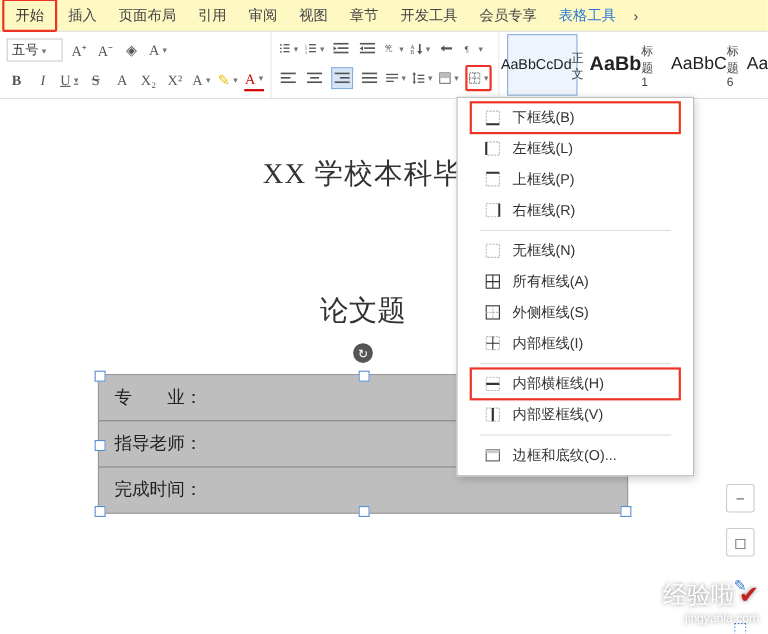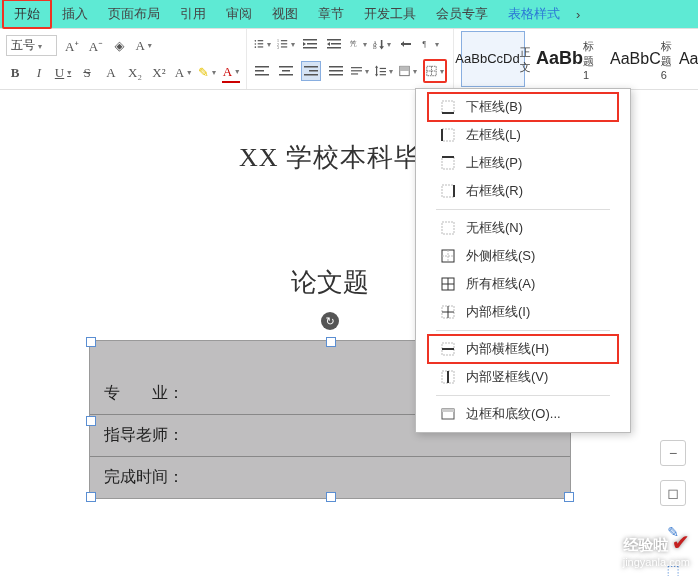--- a/index.html
+++ b/index.html
@@ -12,21 +12,21 @@
     position: relative;
     overflow: hidden;
     font-size: 13px;
     color: #333;
   }
   
   .tabs {
     display: flex;
     align-items: center;
     height: 28px;
-    background: #5eead4;
+    background: #fef9c3;
     border-bottom: 1px solid #e0e0e0;
     padding-left: 2px;
   }
   .tab {
     padding: 4px 10px;
     cursor: pointer;
     font-size: 13px;
     color: #444;
   }
   .tab.active { color: #333; }
@@ -151,21 +151,20 @@
     background: #fff;
     border: 1px solid #5a8ed2;
     position: absolute;
   }
   .hTL{top:-4px;left:-4px}.hTR{top:-4px;right:-4px}.hBL{bottom:-4px;left:-4px}.hBR{bottom:-4px;right:-4px}
   .hT{top:-4px;left:50%;margin-left:-4px}.hB{bottom:-4px;left:50%;margin-left:-4px}
   .hL{left:-4px;top:50%;margin-top:-4px}.hR{right:-4px;top:50%;margin-top:-4px}
   .sel-table table {
     width: 100%;
     border-collapse: collapse;
-    margin-top: 32px;
   }
   .sel-table td {
     border-top: 1px solid #888;
     padding: 10px 14px;
     font-family: "SimSun", serif;
     font-size: 16px;
     color: #222;
   }
   .sel-table tr:first-child td { border-top: none; }
   
@@ -229,38 +228,38 @@
   .watermark {
     position: absolute;
     right: 8px;
     bottom: 8px;
     color: #fff;
     text-shadow: 0 0 4px rgba(0,0,0,0.5);
     font-size: 11px;
     text-align: right;
     z-index: 100;
   }
-  .watermark .wm1 { font-size: 15px; font-weight: bold; }
+  .watermark .wm1 { font-size: 22px; font-weight: normal; }
   .watermark .check { color: #c52020; font-size: 22px; }
   svg { display: block; }
 </style>
 </head>
 <body>
 
 <div class="tabs">
   <div class="tab active highlight-red">开始</div>
   <div class="tab">插入</div>
   <div class="tab">页面布局</div>
   <div class="tab">引用</div>
   <div class="tab">审阅</div>
   <div class="tab">视图</div>
   <div class="tab">章节</div>
   <div class="tab">开发工具</div>
   <div class="tab">会员专享</div>
-  <div class="tab blue">表格样式</div>
+  <div class="tab blue">表格工具</div>
   <div class="tab-more">›</div>
 </div>
 
 <div class="toolbar">
   <div class="tb-group">
     <div class="tb-row">
       <span class="fontsize-sel dropdown-caret">五号</span>
       <span class="tb-btn tb-wide">A⁺</span>
       <span class="tb-btn tb-wide">A⁻</span>
       <span class="tb-btn">◈</span>
@@ -506,35 +505,35 @@
       <svg width="14" height="14" viewBox="0 0 14 14">
           <rect x="1" y="1" width="12" height="12" fill="none" stroke="#bbb" stroke-dasharray="2 1"></rect>
         </svg>
     </span>
     <span>无框线(N)</span>
   </div>
   <div class="menu-item">
     <span class="menu-icon">
       <svg width="14" height="14" viewBox="0 0 14 14">
           <rect x="1" y="1" width="12" height="12" fill="none" stroke="#333"></rect>
+          <line x1="1" y1="7" x2="13" y2="7" stroke="#333"></line>
+          <line x1="7" y1="1" x2="7" y2="13" stroke="#333"></line>
+        </svg>
+    </span>
+    <span>所有框线(A)</span>
+  </div>
+  <div class="menu-item">
+    <span class="menu-icon">
+      <svg width="14" height="14" viewBox="0 0 14 14">
+          <rect x="1" y="1" width="12" height="12" fill="none" stroke="#333"></rect>
           <line x1="1" y1="7" x2="13" y2="7" stroke="#bbb" stroke-dasharray="2 1"></line>
           <line x1="7" y1="1" x2="7" y2="13" stroke="#bbb" stroke-dasharray="2 1"></line>
         </svg>
     </span>
     <span>外侧框线(S)</span>
-  </div>
-  <div class="menu-item">
-    <span class="menu-icon">
-      <svg width="14" height="14" viewBox="0 0 14 14">
-          <rect x="1" y="1" width="12" height="12" fill="none" stroke="#333"></rect>
-          <line x1="1" y1="7" x2="13" y2="7" stroke="#333"></line>
-          <line x1="7" y1="1" x2="7" y2="13" stroke="#333"></line>
-        </svg>
-    </span>
-    <span>所有框线(A)</span>
   </div>
   <div class="menu-item">
     <span class="menu-icon">
       <svg width="14" height="14" viewBox="0 0 14 14">
           <rect x="1" y="1" width="12" height="12" fill="none" stroke="#bbb" stroke-dasharray="2 1"></rect>
           <line x1="1" y1="7" x2="13" y2="7" stroke="#333"></line>
           <line x1="7" y1="1" x2="7" y2="13" stroke="#333"></line>
         </svg>
     </span>
     <span>内部框线(I)</span>

